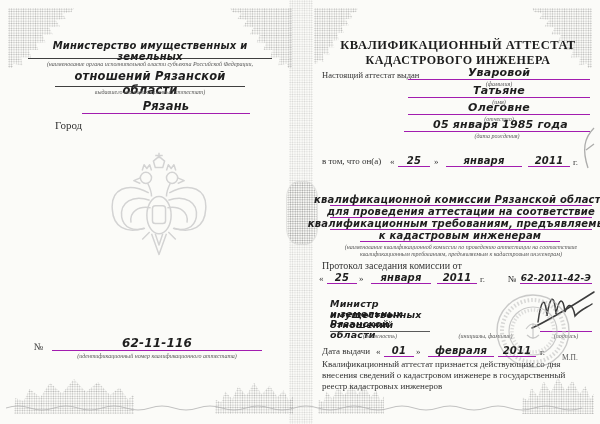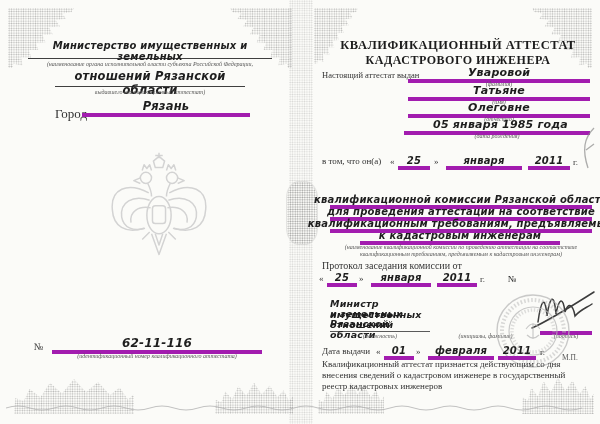--- a/index.html
+++ b/index.html
@@ -8,21 +8,21 @@
   .abs{position:absolute;}
   
   .pr{font-family:"Liberation Serif",serif;color:#333;font-size:9px;line-height:11px;}
   
   .fill{font-family:"DejaVu Sans","Liberation Sans",sans-serif;font-weight:700;font-style:italic;
         color:#1e1e1e;letter-spacing:.2px;}
   
   .cap{font-family:"Liberation Serif",serif;font-style:italic;font-size:6px;line-height:7px;
        color:#555;text-align:center;white-space:nowrap;}
   
-  .blank{position:absolute;border-bottom:4px solid #a21caf;display:flex;align-items:flex-end;
+  .blank{position:absolute;border-bottom:1px solid #a21caf;display:flex;align-items:flex-end;
          justify-content:center;white-space:nowrap;}
   .title{font-family:"Liberation Serif",serif;font-weight:700;color:#1c1c1c;text-align:center;}
   
   .speckle{background-image:radial-gradient(circle,rgba(95,95,95,.85) .6px,rgba(0,0,0,0) .95px);
            background-size:2.4px 2.4px;}
   .corner{opacity:.5;clip-path:polygon(0 0,100% 0,96% 7%,82% 9%,88% 18%,72% 20%,79% 31%,62% 32%,
           68% 44%,52% 45%,57% 57%,42% 58%,46% 70%,32% 70%,35% 83%,20% 82%,22% 96%,8% 93%,7% 100%,0 100%);}
   .mir{transform:scaleX(-1);}
   .mound{opacity:.5;clip-path:polygon(0 100%,1% 58%,8% 66%,13% 34%,22% 56%,30% 18%,40% 46%,50% 8%,
          60% 42%,70% 16%,80% 50%,88% 30%,95% 62%,100% 48%,100% 100%);}
@@ -45,21 +45,21 @@
   <div class="abs speckle mound" style="left:522px;top:374px;width:72px;height:40px;"></div>
 
   <div class="abs speckle band" style="left:289px;top:0;width:24px;height:424px;"></div>
   <div class="abs speckle medal" style="left:287px;top:182px;width:30px;height:62px;"></div>
 
   <div class="abs fill" style="left:28px;top:40px;width:244px;height:18px;font-size:10px;text-align:center;border-bottom:1px solid #3f3f3f;">Министерство имущественных и земельных</div>
   <div class="abs cap" style="left:28px;top:61px;width:244px;">(наименование органа исполнительной власти субъекта Российской Федерации,</div>
   <div class="abs fill" style="left:55px;top:69px;width:190px;height:17px;font-size:11.5px;text-align:center;border-bottom:1px solid #3f3f3f;">отношений Рязанской области</div>
   <div class="abs cap" style="left:55px;top:89px;width:190px;">выдавшего квалификационный аттестат)</div>
 
-  <div class="abs pr" style="left:55px;top:108px;font-size:13px;">Город</div>
+  <div class="abs pr" style="left:55px;top:120px;font-size:11px;">Город</div>
   <div class="blank" style="left:82px;top:99px;width:168px;height:14px;">
     <span class="fill" style="font-size:11.5px;">Рязань</span>
   </div>
 
   <svg class="abs" style="left:103px;top:148px;" width="112" height="140" viewBox="0 0 120 150">
     <g fill="none" stroke="#cfcfcf" stroke-width="1.6" opacity="0.9" stroke-linejoin="round">
       <path d="M60 5 v6 M56 8 h8 M54 14 l6 -5 l6 5 l-2 7 h-8 z"></path>
       <circle cx="46" cy="32" r="6"></circle>
         <circle cx="74" cy="32" r="6"></circle>
       <path d="M40 32 l-7 3 l7 3"></path>
@@ -147,20 +147,23 @@
   </div>
   <div class="abs q" style="left:359px;top:273px;">»</div>
   <div class="blank" style="left:371px;top:269px;width:60px;height:14px;">
     <span class="fill" style="font-size:10px;">января</span>
   </div>
   <div class="blank" style="left:437px;top:269px;width:40px;height:14px;">
     <span class="fill" style="font-size:10px;">2011</span>
   </div>
   <div class="abs pr" style="left:480px;top:274px;font-size:9px;">г.</div>
   <div class="abs pr" style="left:508px;top:274px;font-size:9px;">№</div>
+  <div class="blank" style="left:520px;top:269px;width:72px;height:14px;">
+    <span class="fill" style="font-size:9px;">62-2011-42-Э</span>
+  </div>
 
   <div class="abs fill" style="left:330px;top:299px;width:100px;font-size:9.5px;line-height:10.5px;">Министр имущественных</div>
   <div class="abs fill" style="left:330px;top:319px;width:100px;font-size:9.5px;line-height:10.5px;border-bottom:1px solid #5a5a5a;height:12px;">Рязанской области</div>
   <div class="abs fill" style="left:330px;top:309px;width:100px;font-size:9.5px;line-height:10.5px;">и земельных отношений</div>
   <div class="abs cap" style="left:330px;top:333px;width:100px;">(должность)</div>
 
   <div class="abs cap" style="left:438px;top:333px;width:95px;">(инициалы, фамилия)</div>
 
   <div class="blank" style="left:540px;top:317px;width:52px;height:14px;"></div>
   <div class="abs cap" style="left:540px;top:333px;width:52px;">(подпись)</div>

